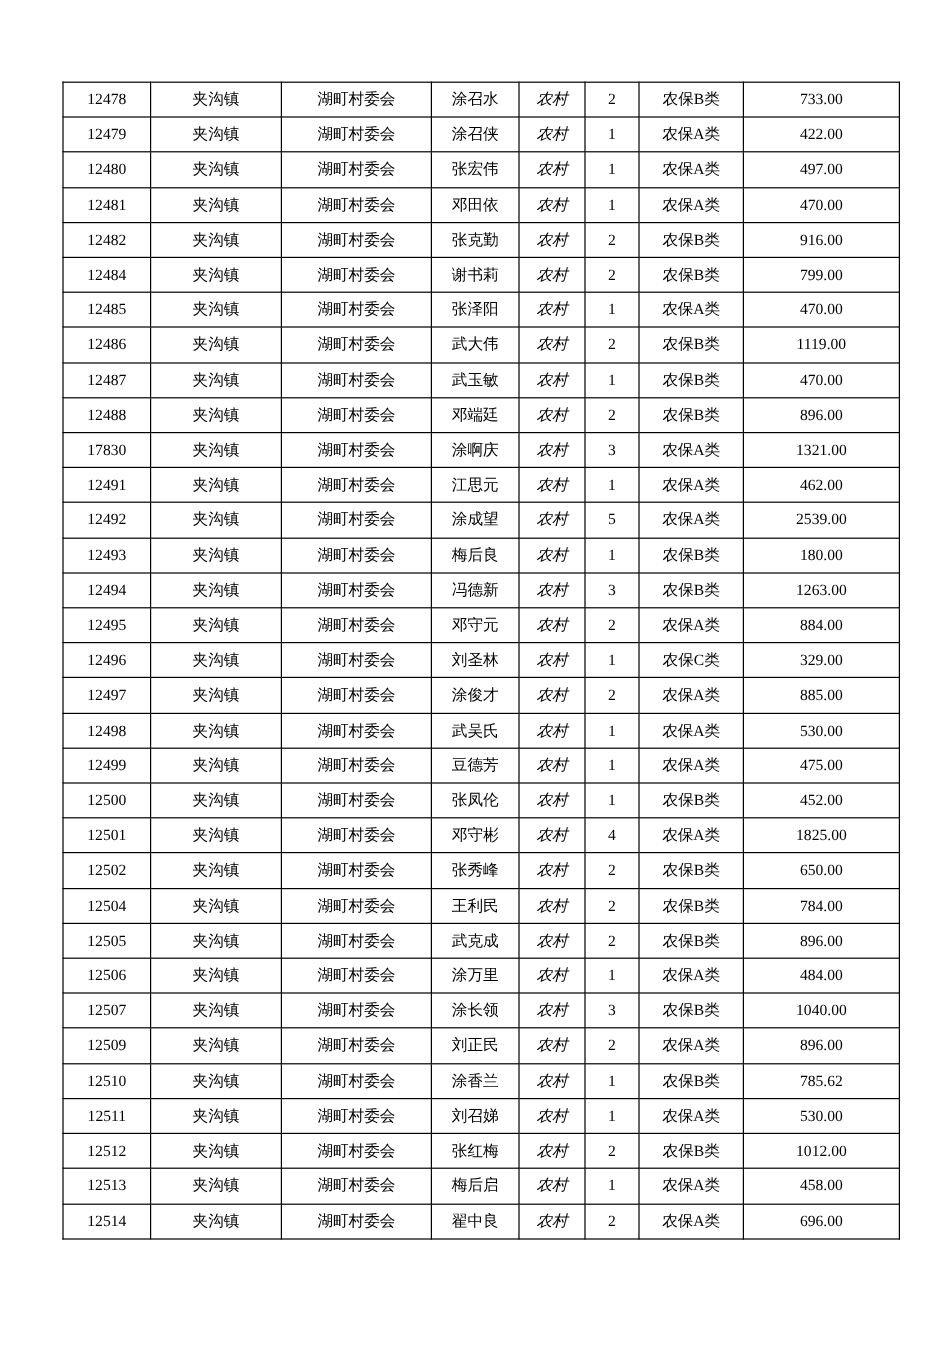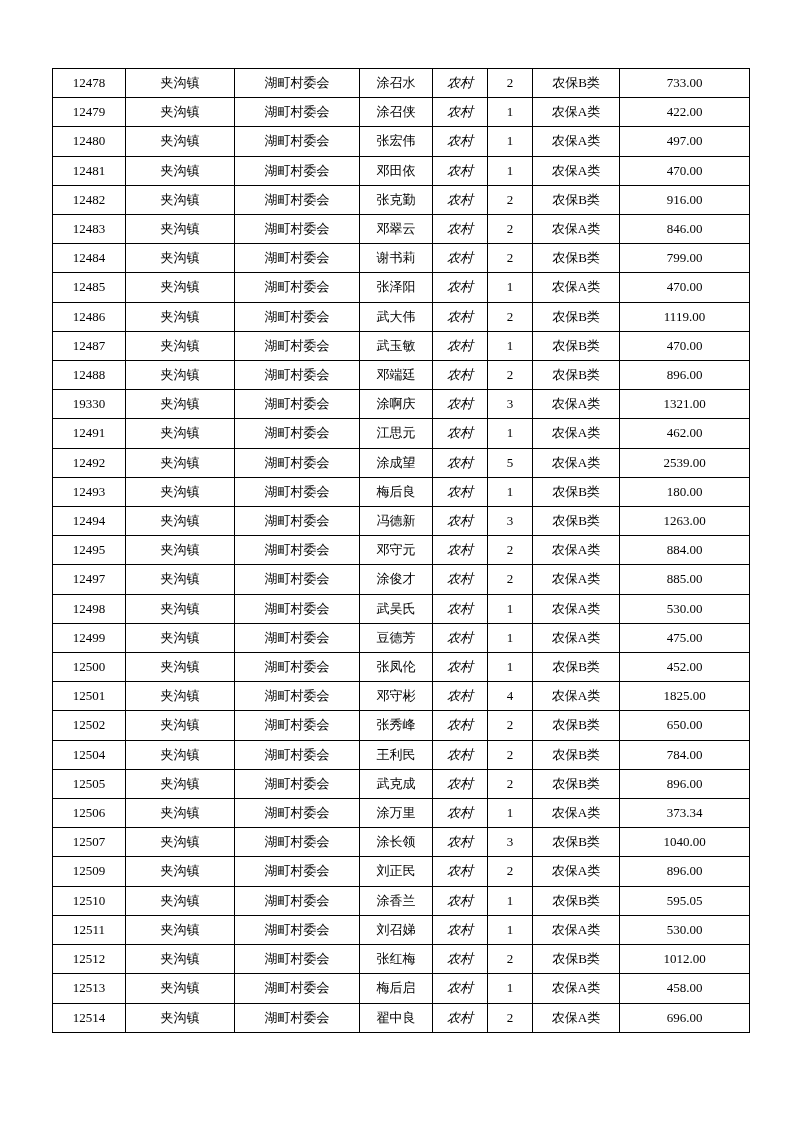--- a/index.html
+++ b/index.html
@@ -96,30 +96,20 @@
           <td class="c-id">12482</td>
           <td class="c-town">夹沟镇</td>
           <td class="c-vill">湖町村委会</td>
           <td class="c-name">张克勤</td>
           <td class="c-type">农村</td>
           <td class="c-num">2</td>
           <td class="c-cat">农保B类</td>
           <td class="c-amt">916.00</td>
         </tr>
         <tr>
-          <td class="c-id">12483</td>
-          <td class="c-town">夹沟镇</td>
-          <td class="c-vill">湖町村委会</td>
-          <td class="c-name">邓翠云</td>
-          <td class="c-type">农村</td>
-          <td class="c-num">2</td>
-          <td class="c-cat">农保A类</td>
-          <td class="c-amt">846.00</td>
-        </tr>
-        <tr>
           <td class="c-id">12484</td>
           <td class="c-town">夹沟镇</td>
           <td class="c-vill">湖町村委会</td>
           <td class="c-name">谢书莉</td>
           <td class="c-type">农村</td>
           <td class="c-num">2</td>
           <td class="c-cat">农保B类</td>
           <td class="c-amt">799.00</td>
         </tr>
         <tr>
@@ -156,21 +146,21 @@
           <td class="c-id">12488</td>
           <td class="c-town">夹沟镇</td>
           <td class="c-vill">湖町村委会</td>
           <td class="c-name">邓端廷</td>
           <td class="c-type">农村</td>
           <td class="c-num">2</td>
           <td class="c-cat">农保B类</td>
           <td class="c-amt">896.00</td>
         </tr>
         <tr>
-          <td class="c-id">19330</td>
+          <td class="c-id">17830</td>
           <td class="c-town">夹沟镇</td>
           <td class="c-vill">湖町村委会</td>
           <td class="c-name">涂啊庆</td>
           <td class="c-type">农村</td>
           <td class="c-num">3</td>
           <td class="c-cat">农保A类</td>
           <td class="c-amt">1321.00</td>
         </tr>
         <tr>
           <td class="c-id">12491</td>
@@ -216,20 +206,30 @@
           <td class="c-id">12495</td>
           <td class="c-town">夹沟镇</td>
           <td class="c-vill">湖町村委会</td>
           <td class="c-name">邓守元</td>
           <td class="c-type">农村</td>
           <td class="c-num">2</td>
           <td class="c-cat">农保A类</td>
           <td class="c-amt">884.00</td>
         </tr>
         <tr>
+          <td class="c-id">12496</td>
+          <td class="c-town">夹沟镇</td>
+          <td class="c-vill">湖町村委会</td>
+          <td class="c-name">刘圣林</td>
+          <td class="c-type">农村</td>
+          <td class="c-num">1</td>
+          <td class="c-cat">农保C类</td>
+          <td class="c-amt">329.00</td>
+        </tr>
+        <tr>
           <td class="c-id">12497</td>
           <td class="c-town">夹沟镇</td>
           <td class="c-vill">湖町村委会</td>
           <td class="c-name">涂俊才</td>
           <td class="c-type">农村</td>
           <td class="c-num">2</td>
           <td class="c-cat">农保A类</td>
           <td class="c-amt">885.00</td>
         </tr>
         <tr>
@@ -303,21 +303,21 @@
           <td class="c-amt">896.00</td>
         </tr>
         <tr>
           <td class="c-id">12506</td>
           <td class="c-town">夹沟镇</td>
           <td class="c-vill">湖町村委会</td>
           <td class="c-name">涂万里</td>
           <td class="c-type">农村</td>
           <td class="c-num">1</td>
           <td class="c-cat">农保A类</td>
-          <td class="c-amt">373.34</td>
+          <td class="c-amt">484.00</td>
         </tr>
         <tr>
           <td class="c-id">12507</td>
           <td class="c-town">夹沟镇</td>
           <td class="c-vill">湖町村委会</td>
           <td class="c-name">涂长领</td>
           <td class="c-type">农村</td>
           <td class="c-num">3</td>
           <td class="c-cat">农保B类</td>
           <td class="c-amt">1040.00</td>
@@ -333,21 +333,21 @@
           <td class="c-amt">896.00</td>
         </tr>
         <tr>
           <td class="c-id">12510</td>
           <td class="c-town">夹沟镇</td>
           <td class="c-vill">湖町村委会</td>
           <td class="c-name">涂香兰</td>
           <td class="c-type">农村</td>
           <td class="c-num">1</td>
           <td class="c-cat">农保B类</td>
-          <td class="c-amt">595.05</td>
+          <td class="c-amt">785.62</td>
         </tr>
         <tr>
           <td class="c-id">12511</td>
           <td class="c-town">夹沟镇</td>
           <td class="c-vill">湖町村委会</td>
           <td class="c-name">刘召娣</td>
           <td class="c-type">农村</td>
           <td class="c-num">1</td>
           <td class="c-cat">农保A类</td>
           <td class="c-amt">530.00</td>

